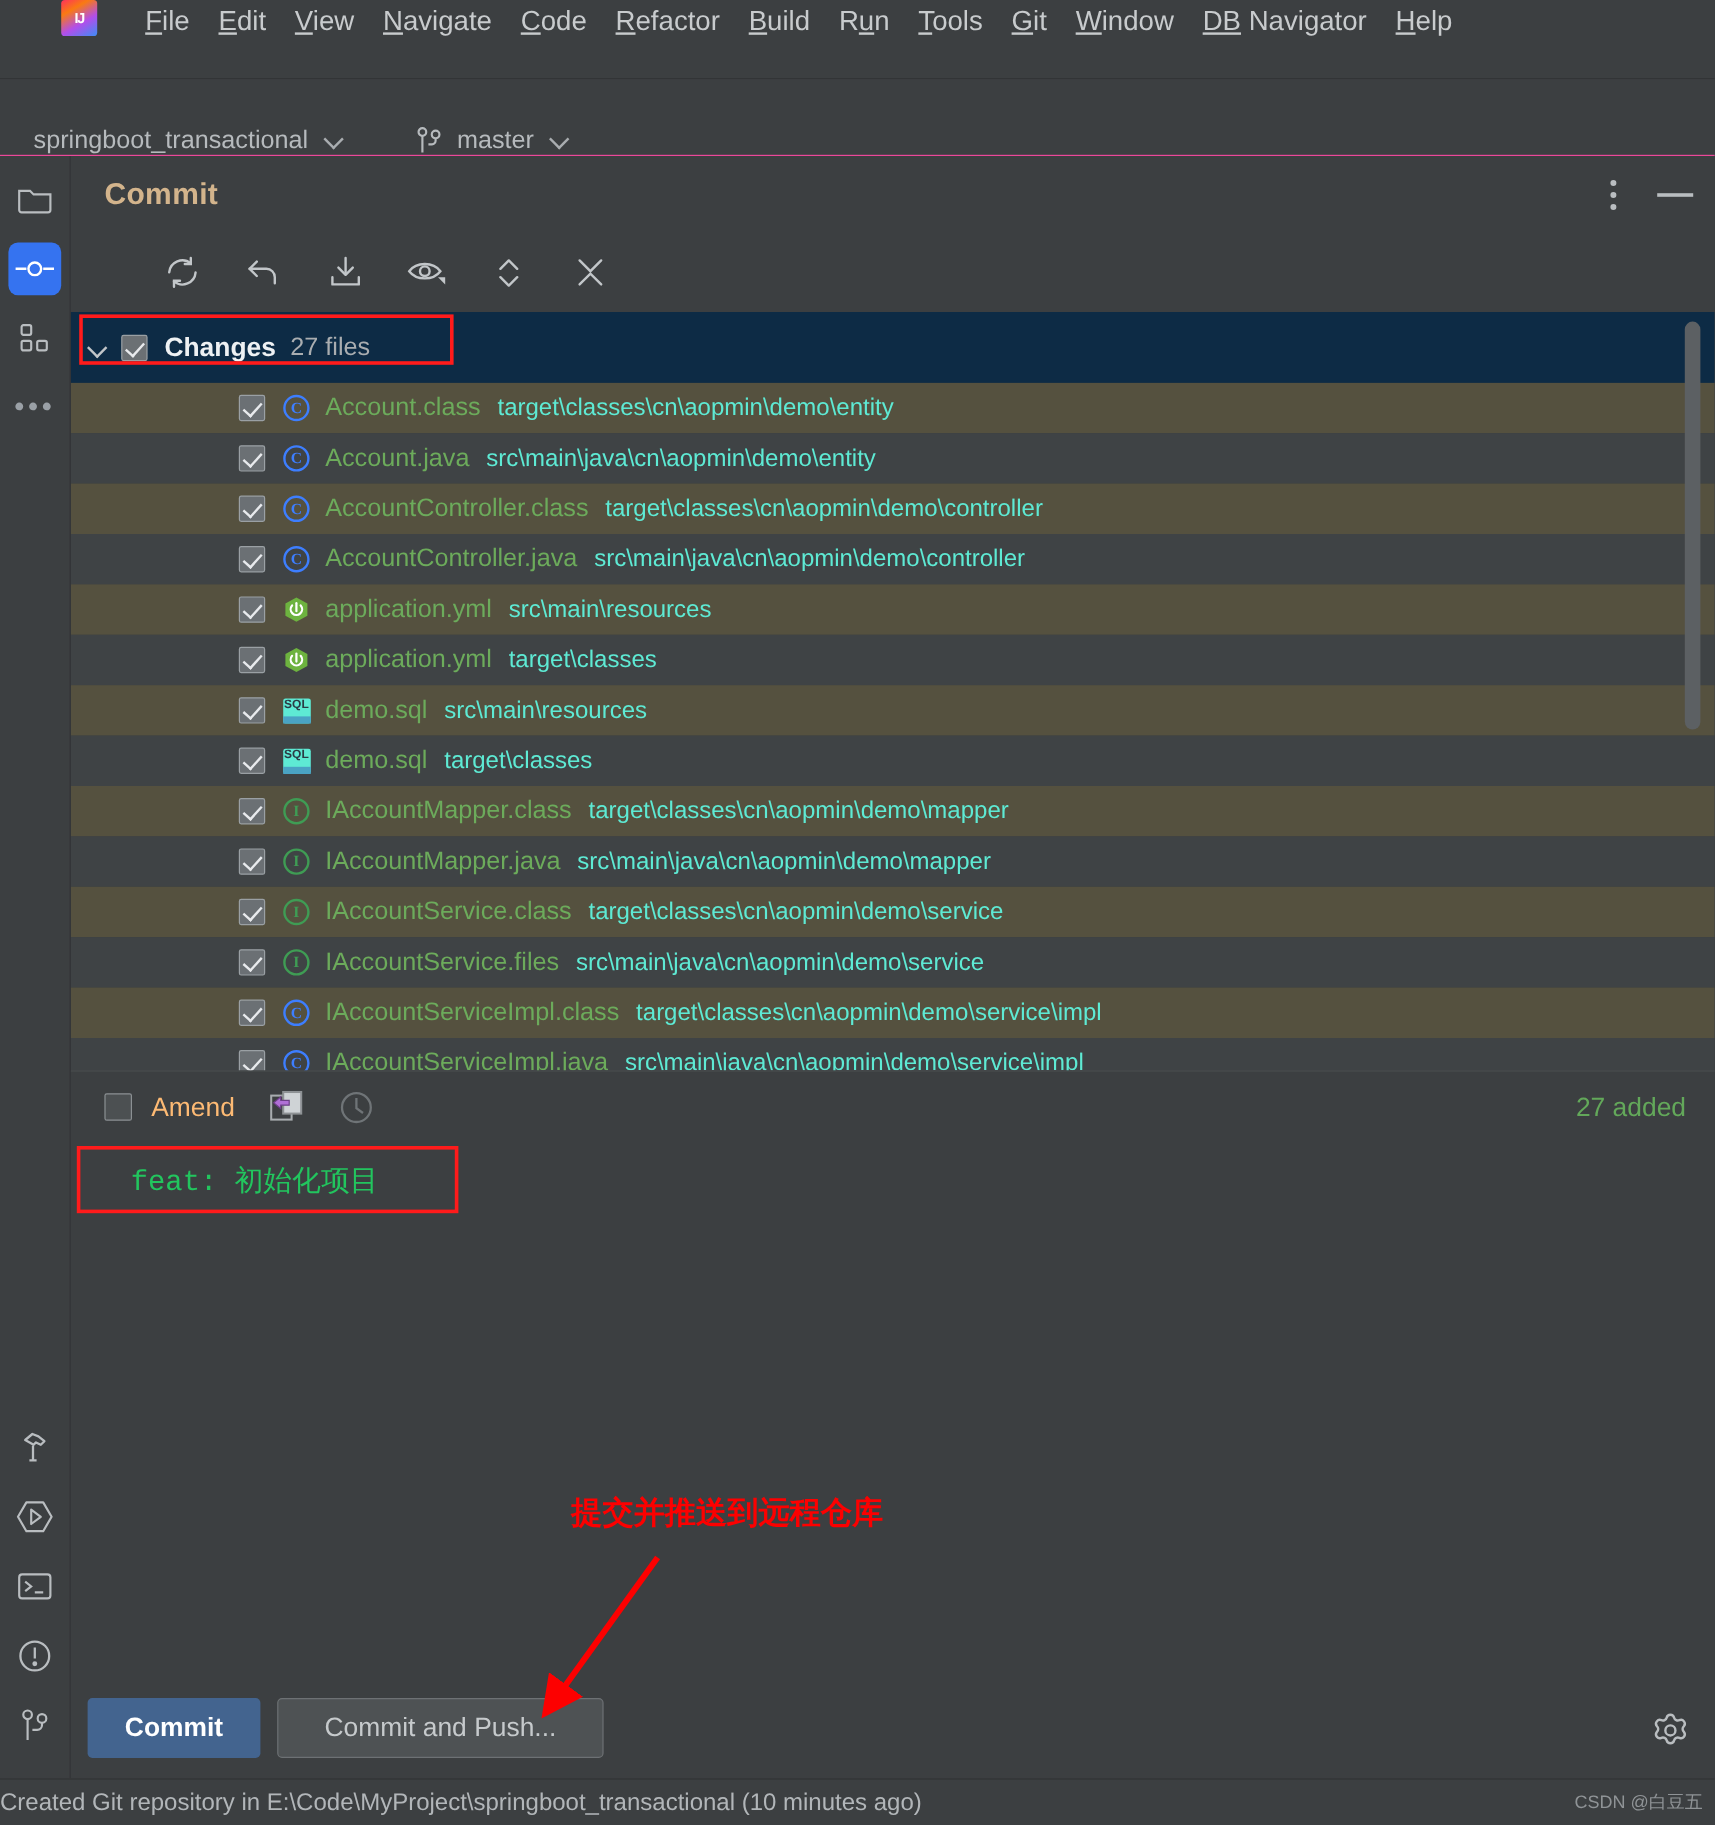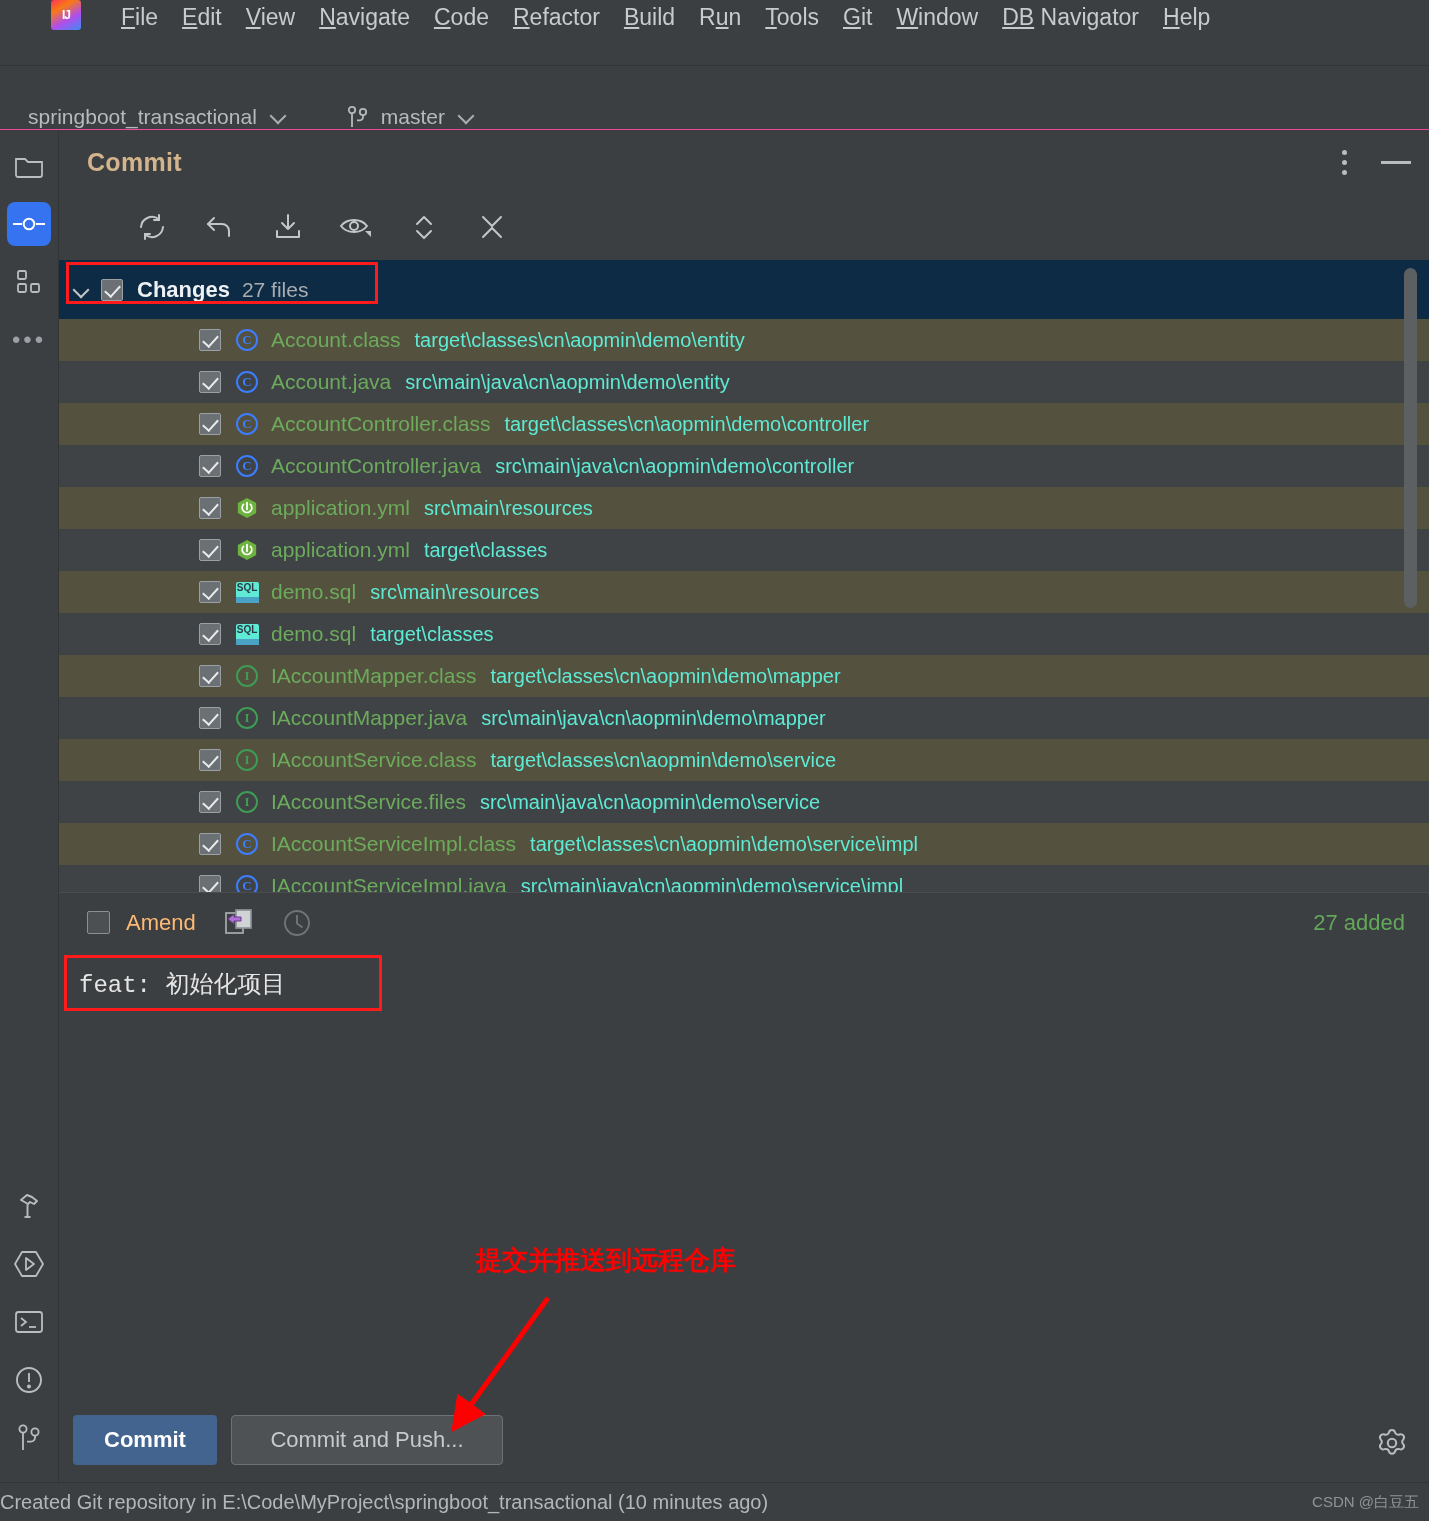--- a/index.html
+++ b/index.html
@@ -157,21 +157,21 @@
   .amend-label { color: #fdba74; font-size: 22px; margin-left: 16px; }
   .amend-ico { margin-left: 28px; cursor: pointer; display:flex; }
   .added-count { position: absolute; right: 24px; color: #63a85a; font-size: 22px; }
 
   
   .msg-area { position: relative; height: 420px; }
   .msg-box {
     position: absolute; left: 8px; top: 6px; width: 315px; height: 52px;
     display: flex; align-items: center; padding-left: 12px;
   }
-  .msg-text { color: #e5e5e5; font-size: 24px; font-family: "Liberation Mono", monospace; white-space:nowrap;}
+  .msg-text { color: #22c55e; font-size: 24px; font-family: "Liberation Mono", monospace; white-space:nowrap;margin-left:30px;}
   .msg-hl { position:absolute; left: 5px; top: 3px; width: 318px; height: 56px; border: 3px solid #ff1b1b; }
 
   
   .annot-text {
     position: absolute; left: 476px; top: 1243px; color: #fd0000;
     font-size: 26px; font-weight: bold; font-family: Liberation Serif, serif; white-space: nowrap;
   }
 
   
   .footer {

